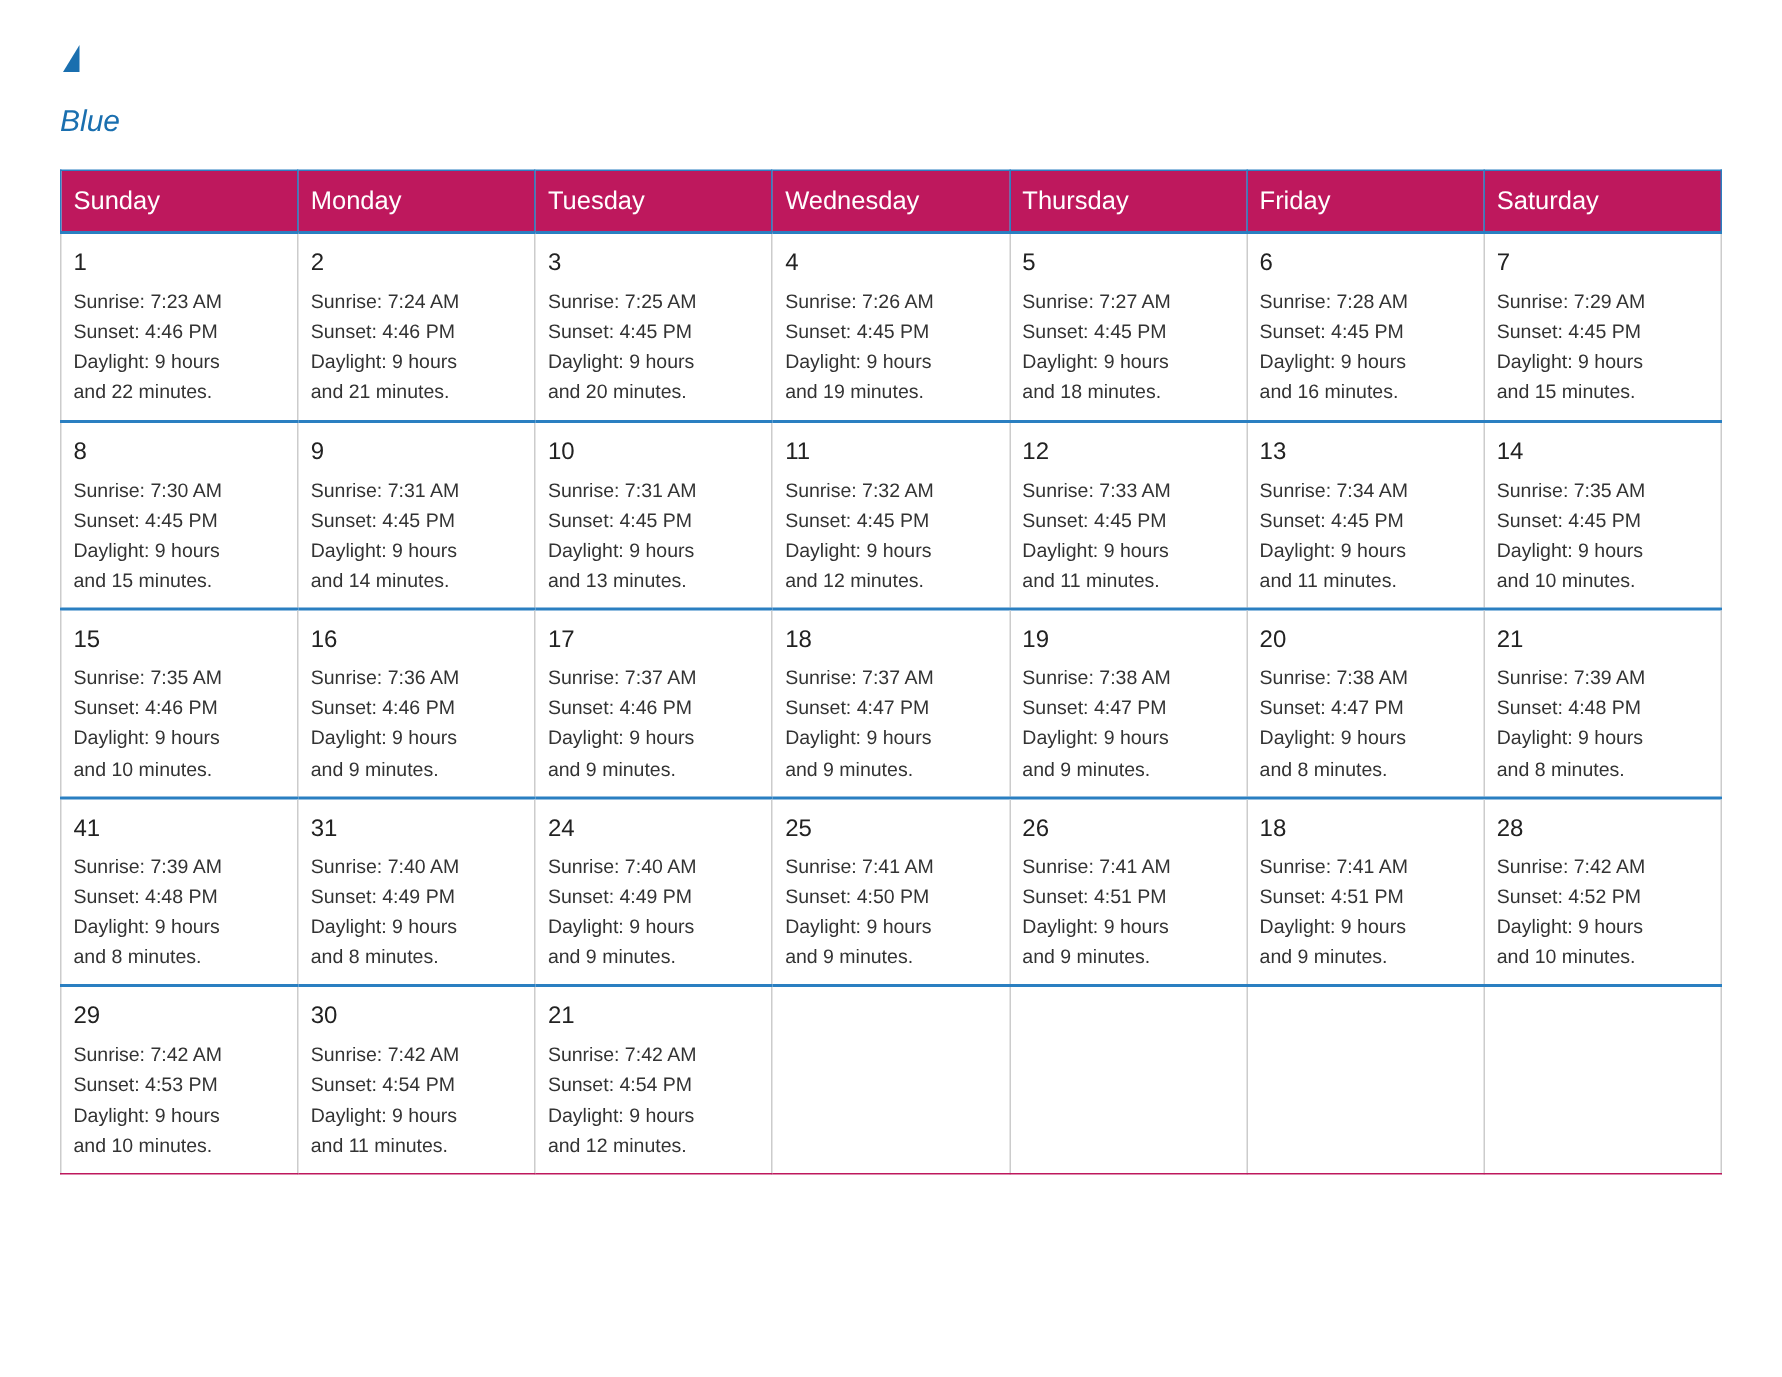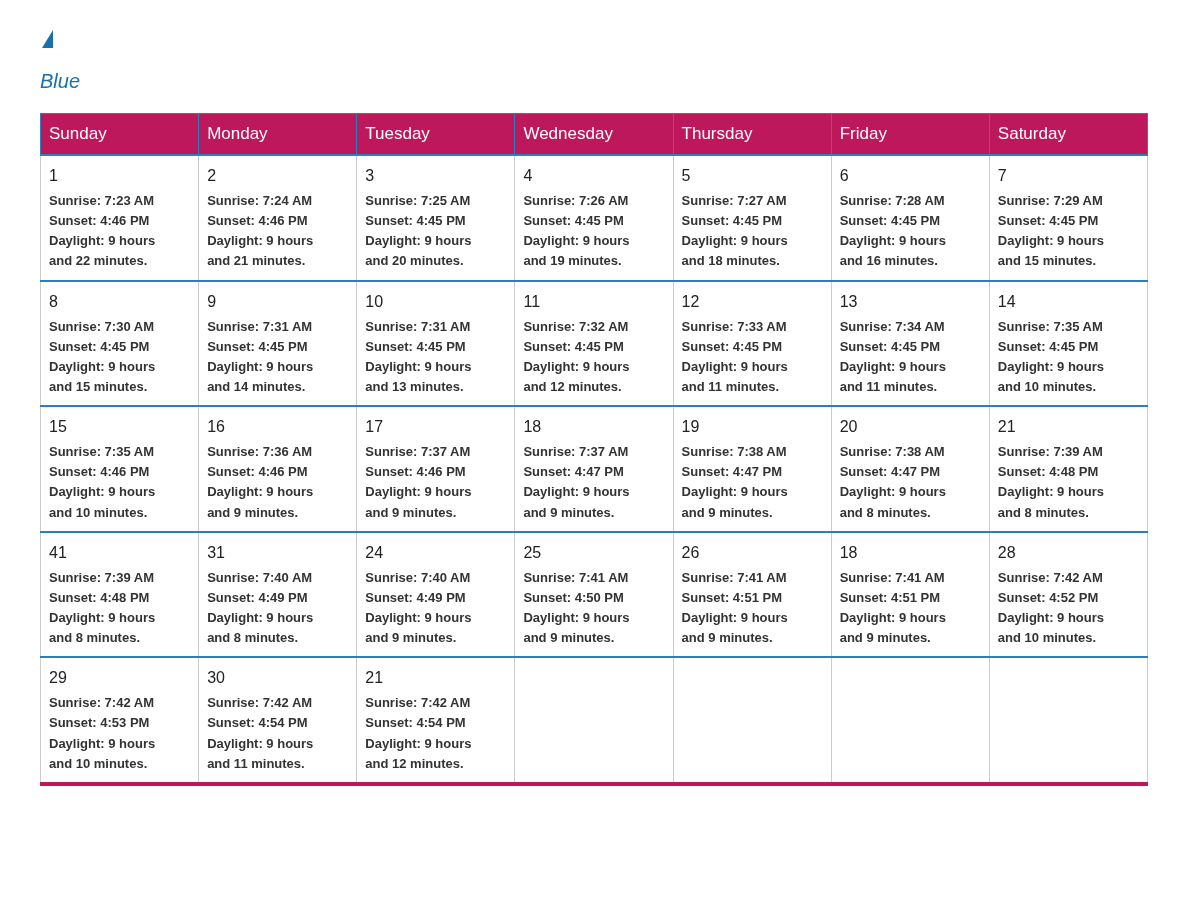--- a/index.html
+++ b/index.html
@@ -82,28 +82,27 @@
       font-size: 16px;
       font-weight: normal;
       color: #222;
       display: block;
       margin-bottom: 3px;
     }
     .day-info {
       font-size: 13px;
       color: #333;
       line-height: 1.55;
-      font-weight: bold;
     }
     
     .calendar-table tr td {
       border-bottom: 1px solid #ddd;
     }
     .calendar-table tr:last-child td {
-      border-bottom: 4px solid #be185d;
+      border-bottom: 1px solid #be185d;
     }
   </style>
 </head>
 <body>
 
 <div class="header-row">
   <div class="logo">
     <div class="logo-text">
       <span class="logo-general"></span>
       <span style="display:inline-block; width:0; height:0; border-left:11px solid transparent; border-right:0px solid transparent; border-bottom:18px solid #1a6faf; margin:0 2px 2px 2px;"></span>

